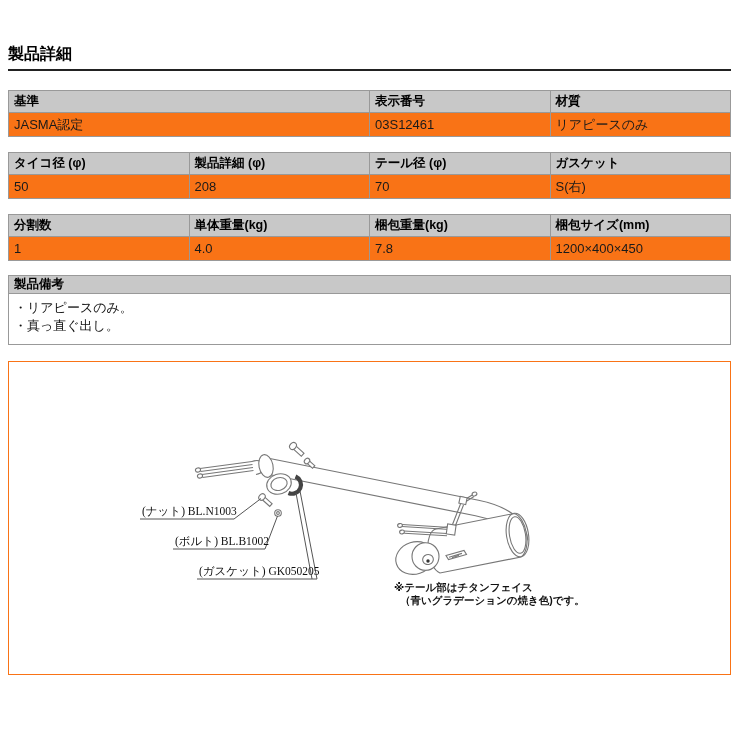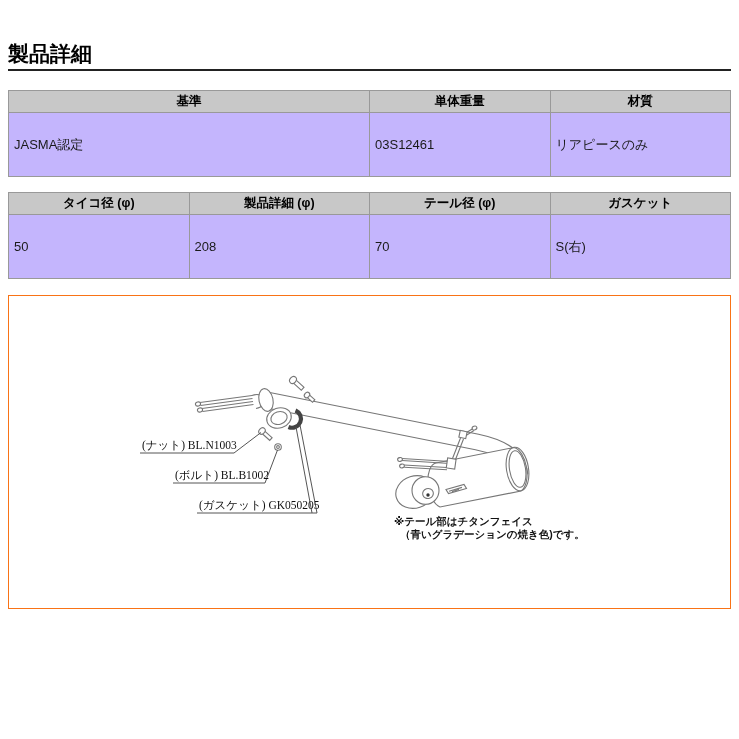--- a/index.html
+++ b/index.html
@@ -4,38 +4,38 @@
 <style>
   html,body{margin:0;padding:0;}
   body{
     width:739px;height:739px;overflow:hidden;background:#fff;
     font-family:"Liberation Sans","DejaVu Sans",sans-serif;
     color:#111;
   }
   .wrap{padding:0 8px;}
   .page-title{
     margin:44px 0 0 0;
-    font-size:21px;line-height:20px;font-weight:bold;color:#000;
+    font-size:16px;line-height:20px;font-weight:bold;color:#000;
     padding-bottom:5px;border-bottom:2px solid #222;
   }
   table.spec{
     width:723px;border-collapse:collapse;table-layout:fixed;
     font-size:13px;color:#1a1a1a;
   }
   table.spec.t1{margin-top:19px;}
   table.spec.t2{margin-top:15px;}
   table.spec.t3{margin-top:15px;}
   table.spec th{
     background:#c8c8c8;border:1px solid #999;
-    font-size:12.5px;font-weight:bold;text-align:center;
+    font-size:12.5px;font-weight:bold;text-align:left;
     padding:3px 5px;line-height:15px;color:#000;
   }
   table.spec td{
-    border:1px solid #999;background:#c4b5fd;
-    padding:23px 5px;line-height:17px;margin-left:24px;
+    border:1px solid #999;background:#f97316;
+    padding:3px 5px;line-height:17px;margin-left:24px;
   }
   .remarks{margin-top:14px;width:723px;}
   .remarks .rem-head{
     box-sizing:border-box;width:100%;
     background:#c8c8c8;border:1px solid #999;
     font-size:12.5px;font-weight:bold;color:#000;
     padding:2px 5px;line-height:13px;
   }
   .remarks .rem-body{
     box-sizing:border-box;width:100%;
@@ -61,21 +61,21 @@
 
   <table class="spec t1">
     <colgroup>
         <col style="width:50%">
         <col style="width:25%">
         <col style="width:25%">
       </colgroup>
     <tbody>
         <tr>
       <th>基準</th>
-      <th>単体重量</th>
+      <th>表示番号</th>
       <th>材質</th>
     </tr>
     <tr>
       <td>JASMA認定</td>
       <td>03S12461</td>
       <td>リアピースのみ</td>
     </tr>
   </tbody>
     </table>
 
@@ -95,21 +95,50 @@
     </tr>
     <tr>
       <td>50</td>
       <td>208</td>
       <td>70</td>
       <td>S(右)</td>
     </tr>
   </tbody>
     </table>
 
-
+  <table class="spec t3">
+    <colgroup>
+        <col style="width:25%">
+        <col style="width:25%">
+        <col style="width:25%">
+        <col style="width:25%">
+      </colgroup>
+    <tbody>
+        <tr>
+      <th>分割数</th>
+      <th>単体重量(kg)</th>
+      <th>梱包重量(kg)</th>
+      <th>梱包サイズ(mm)</th>
+    </tr>
+    <tr>
+      <td>1</td>
+      <td>4.0</td>
+      <td>7.8</td>
+      <td>1200×400×450</td>
+    </tr>
+  </tbody>
+    </table>
+
+  <div class="remarks">
+    <div class="rem-head">製品備考</div>
+    <div class="rem-body">
+      <div>・リアピースのみ。</div>
+      <div>・真っ直ぐ出し。</div>
+    </div>
+  </div>
 
   <div class="diagram-box">
     <svg width="721" height="312" viewBox="0 0 721 312">
 
       <g>
         <path class="ln" d="M191,106.5 L243,99.5 M191.5,109.5 L243.5,102.5 M193,112.5 L244,105.5 M193.5,115.5 L244.5,108.5"></path>
         <ellipse class="wh" cx="189" cy="108" rx="2.6" ry="2" transform="rotate(-15 189 108)"></ellipse>
         <ellipse class="wh" cx="191" cy="114" rx="2.6" ry="2" transform="rotate(-15 191 114)"></ellipse>
         <path class="ln" d="M243,99.5 Q252,96.5 254,103 Q256.5,110.5 247,112.5"></path>
       </g>

